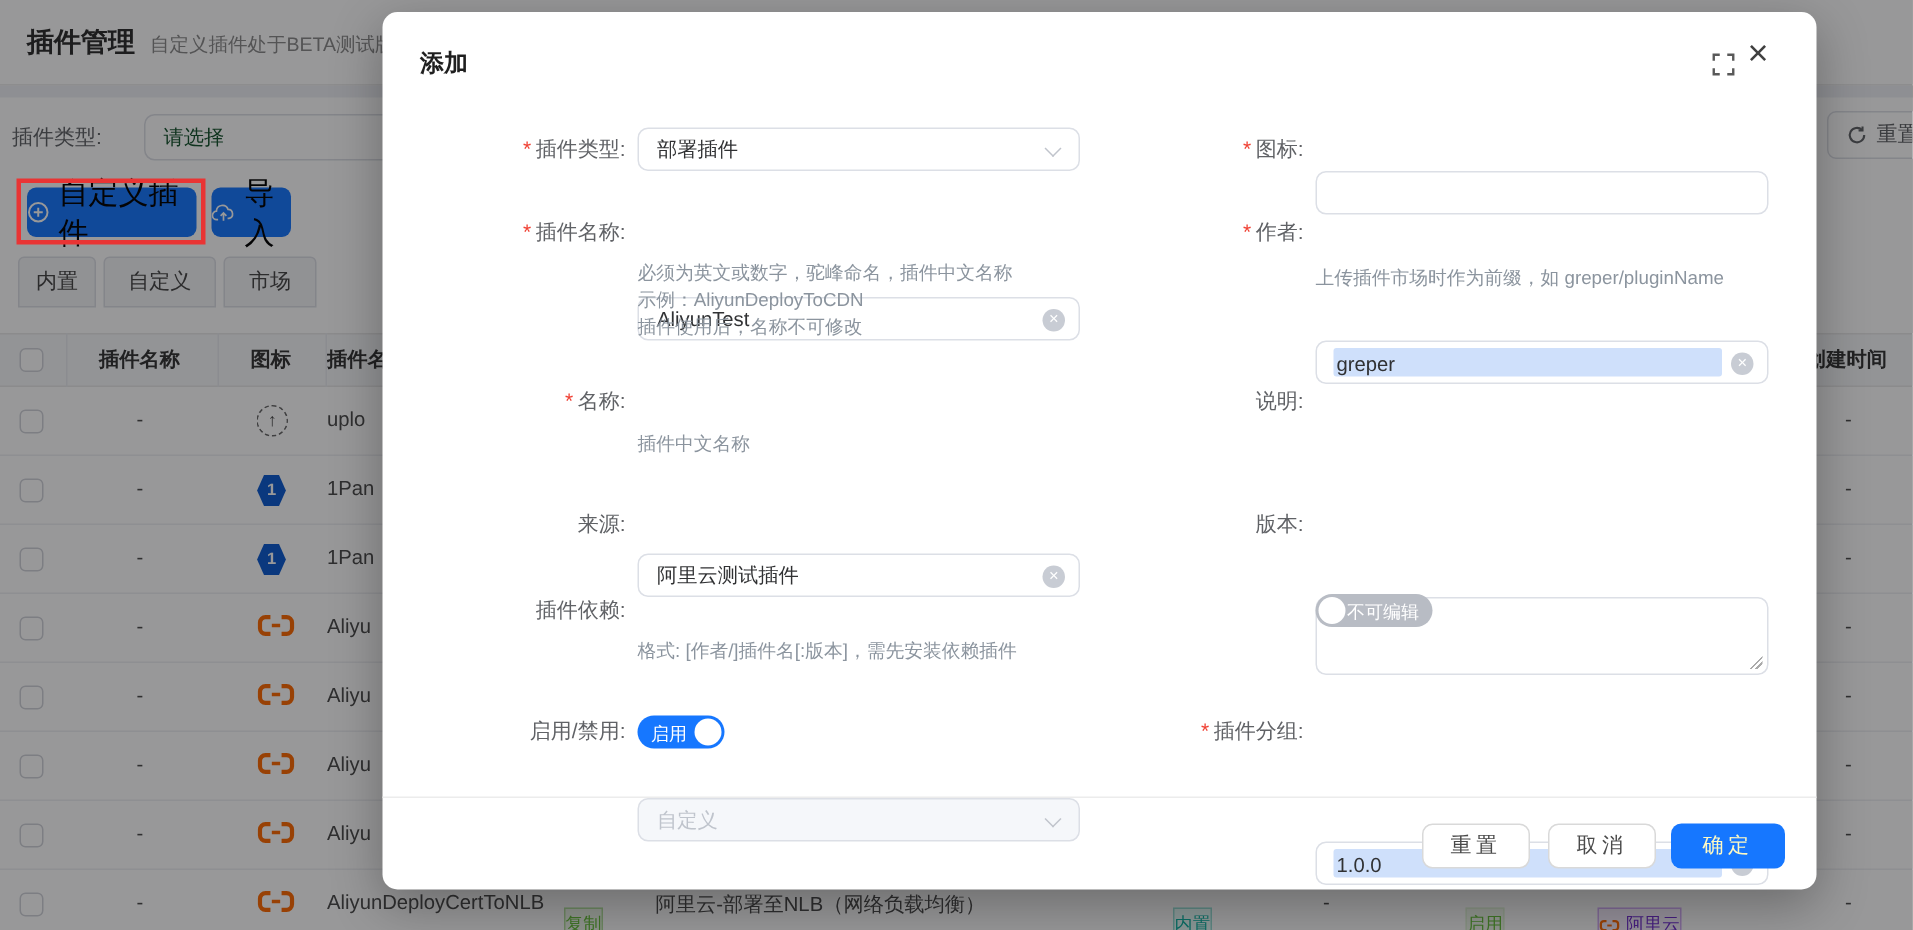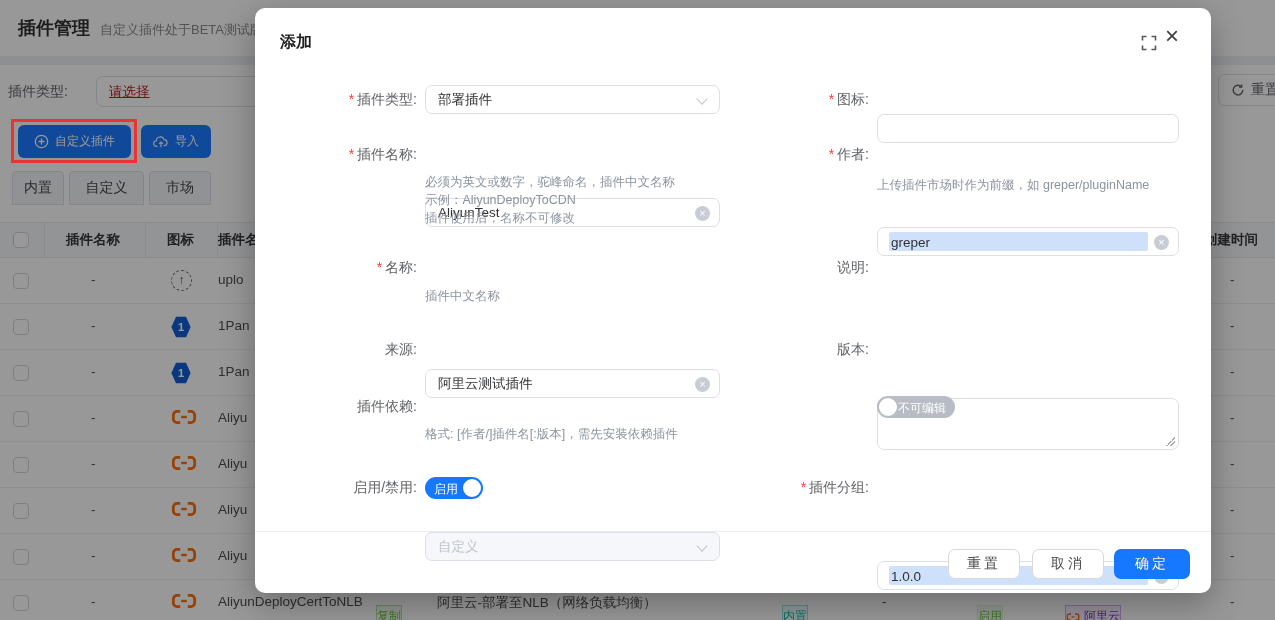--- a/index.html
+++ b/index.html
@@ -9,27 +9,27 @@
   .abs { position:absolute; }
 
   
   .topbar { left:0; top:0; width:1275px; height:57px; background:#fff; border-bottom:1px solid #ececec; }
   .page-title { left:18px; top:16px; font-size:18px; font-weight:700; color:#2b2b2b; }
   .page-subtitle { left:100px; top:21px; font-size:13px; color:#8a8a8a; }
   .panel { left:0; top:65px; width:1275px; height:555px; background:#fff; }
 
   .filter-label { left:8px; top:83px; font-size:14px; color:#606266; }
   .sel-box, .in-box { background:#fff; border:1px solid #dcdfe6; border-radius:7px; font-size:13.5px; color:#303133; }
-  .placeholder { color:#b91c1c;text-decoration:underline; }
+  .placeholder { color:#14532d; }
   .filter-select { left:96px; top:76px; width:330px; height:31px; line-height:29px; padding:0 12px; }
 
-  .btn-blue { background:#1677ff; color:#ffffff; border-radius:6px; font-size:12px;
+  .btn-blue { background:#1677ff; color:#000000; border-radius:6px; font-size:20px;
               display:flex; align-items:center; justify-content:center; gap:6px; }
   .btn-custom { left:18px; top:125px; width:113px; height:33px; }
-  .btn-import { left:141px; top:125px; width:70px; height:33px; }
+  .btn-import { left:141px; top:125px; width:53px; height:33px; }
   .btn-reset-top { left:1218px; top:74px; width:96px; height:32px; background:#fff; border:1px solid #dcdfe6;
                    border-radius:6px; color:#606266; font-size:14px; display:flex; align-items:center; gap:6px; padding-left:12px; }
 
   .tab { top:171px; height:34px; background:#f3f4f6; border:1px solid #dcdfe6; border-radius:4px 4px 0 0;
          color:#454545; font-size:14px; display:flex; align-items:center; justify-content:center; }
 
   .thead { left:0; top:222px; width:1275px; height:36px; background:#f7f8fa;
            border-top:1px solid #e8e8e8; border-bottom:1px solid #e8e8e8; }
   .th { position:absolute; top:231px; font-size:13.5px; font-weight:700; color:#333; }
   .col-line { top:222px; width:1px; height:398px; background:#e9ebef; }

